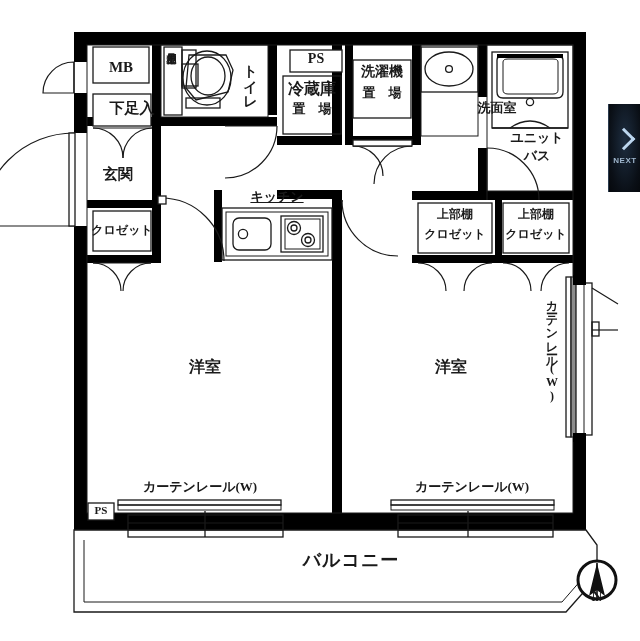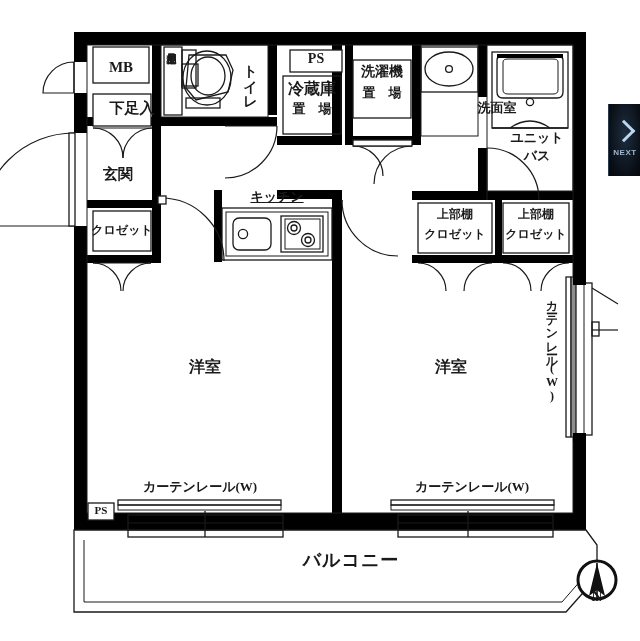--- a/index.html
+++ b/index.html
@@ -6,21 +6,21 @@
   body{width:640px;height:641px;position:relative;overflow:hidden;
        font-family:"Liberation Serif","DejaVu Serif",serif;color:#111;}
   #plan{position:absolute;left:0;top:0;width:640px;height:641px;}
   .lbl{position:absolute;white-space:nowrap;font-weight:700;color:#1a1a1a;
        font-family:"Liberation Serif","DejaVu Serif",serif;line-height:1.05;}
   .vlbl{position:absolute;white-space:nowrap;font-weight:700;color:#1a1a1a;
         writing-mode:vertical-rl;text-orientation:upright;line-height:1.0;
         font-family:"Liberation Serif","DejaVu Serif",serif;}
   .ctr{transform:translateX(-50%);text-align:center;}
   
-  #nextbtn{position:absolute;left:608px;top:104px;width:32px;height:72px;
+  #nextbtn{position:absolute;left:608px;top:104px;width:32px;height:88px;
            background:radial-gradient(ellipse at 50% 42%,#1d2d40 0%,#0a0f16 72%,#05080c 100%);
            border-left:1px solid #2a3a4d;display:flex;flex-direction:column;
            align-items:center;justify-content:center;cursor:pointer;}
   #nextbtn .chev{width:13px;height:13px;border-top:3px solid #bcd6ef;
                  border-right:3px solid #bcd6ef;transform:rotate(45deg);
                  margin-bottom:9px;margin-left:-3px;}
   #nextbtn .ntxt{font-family:"Liberation Sans","DejaVu Sans",sans-serif;
                  font-size:8px;font-weight:700;letter-spacing:.5px;color:#9fb6cc;}
 </style>
 </head>

